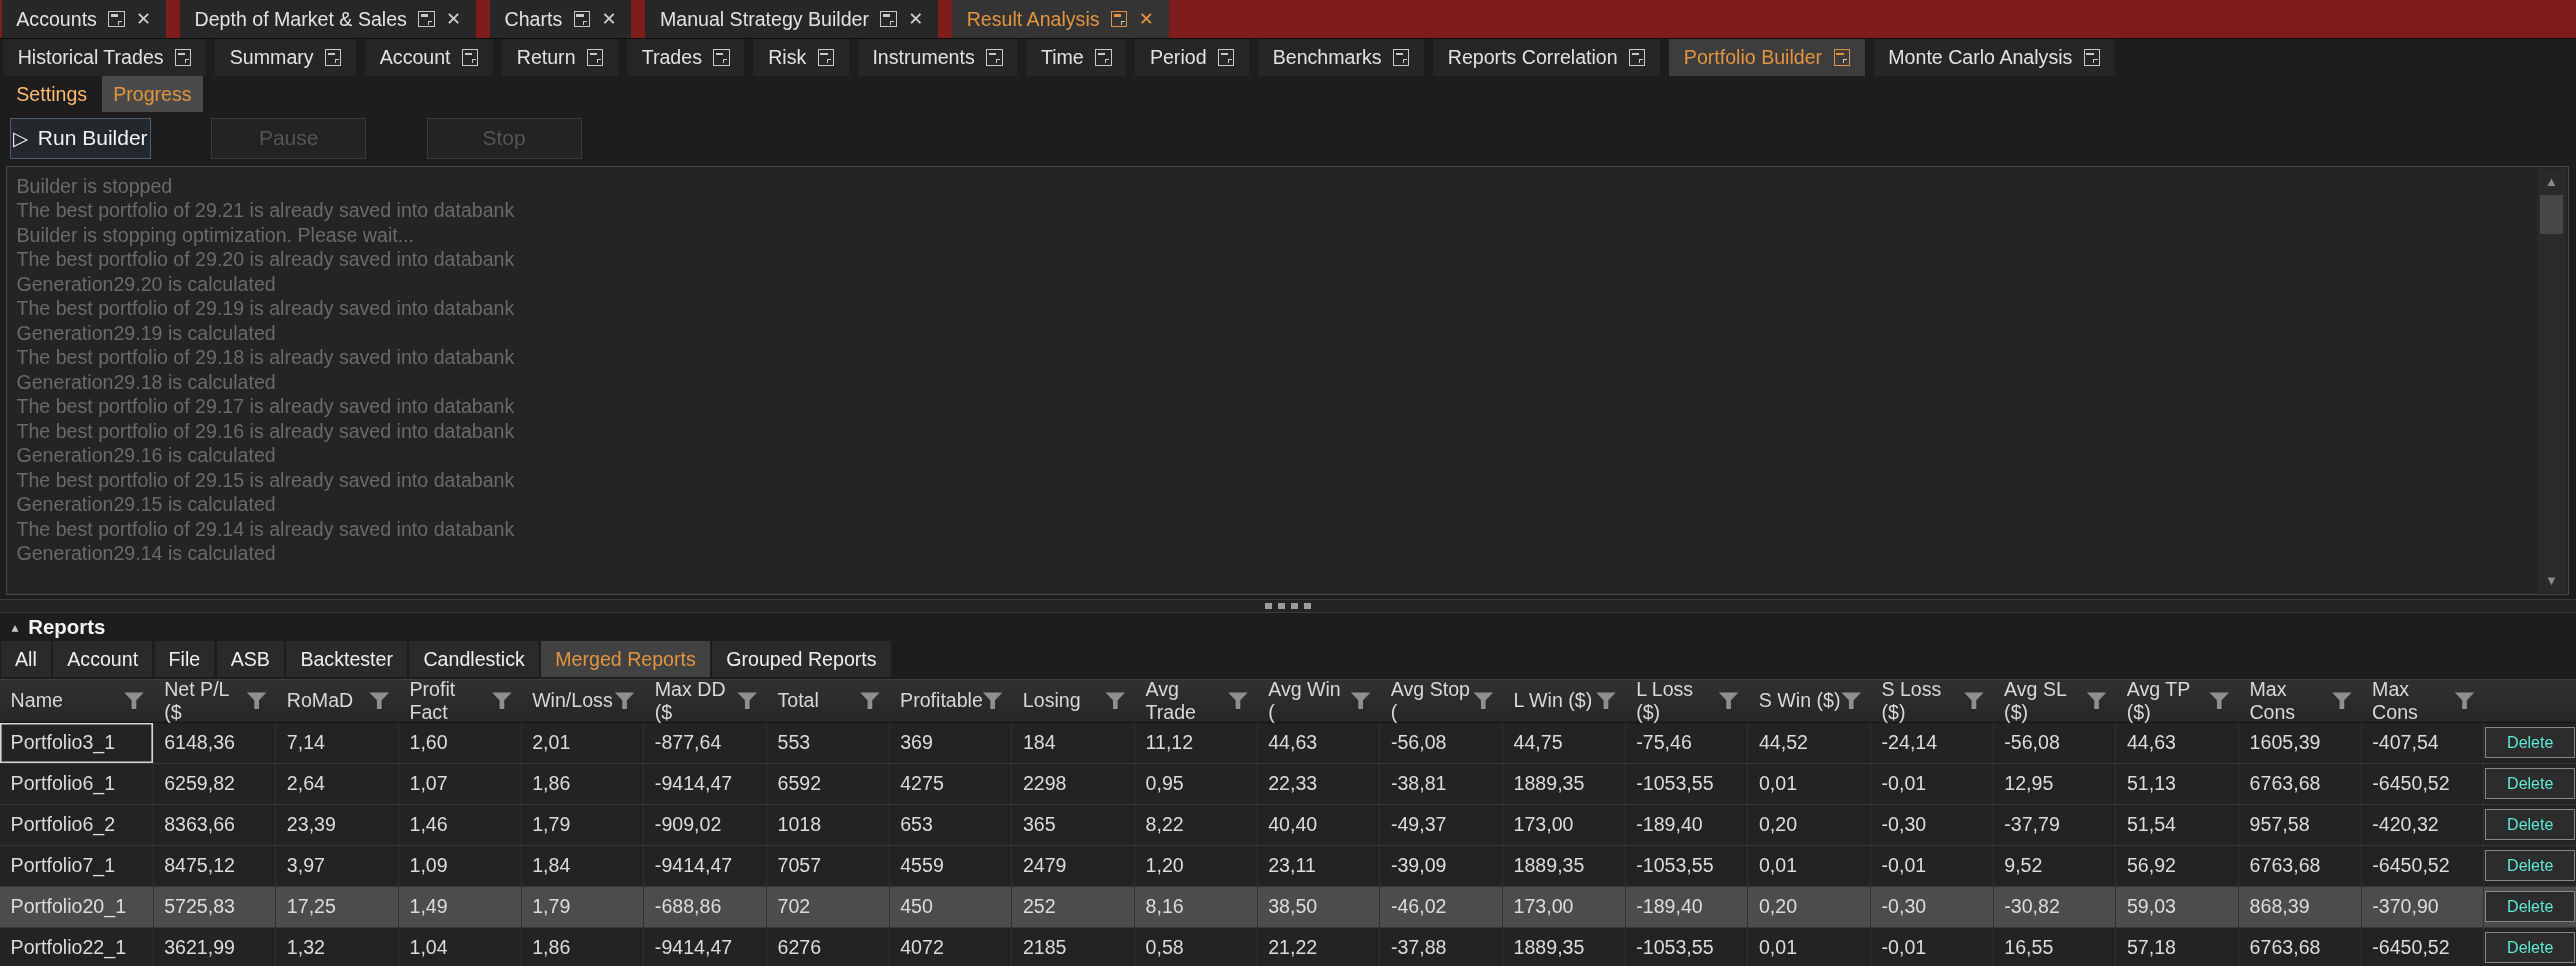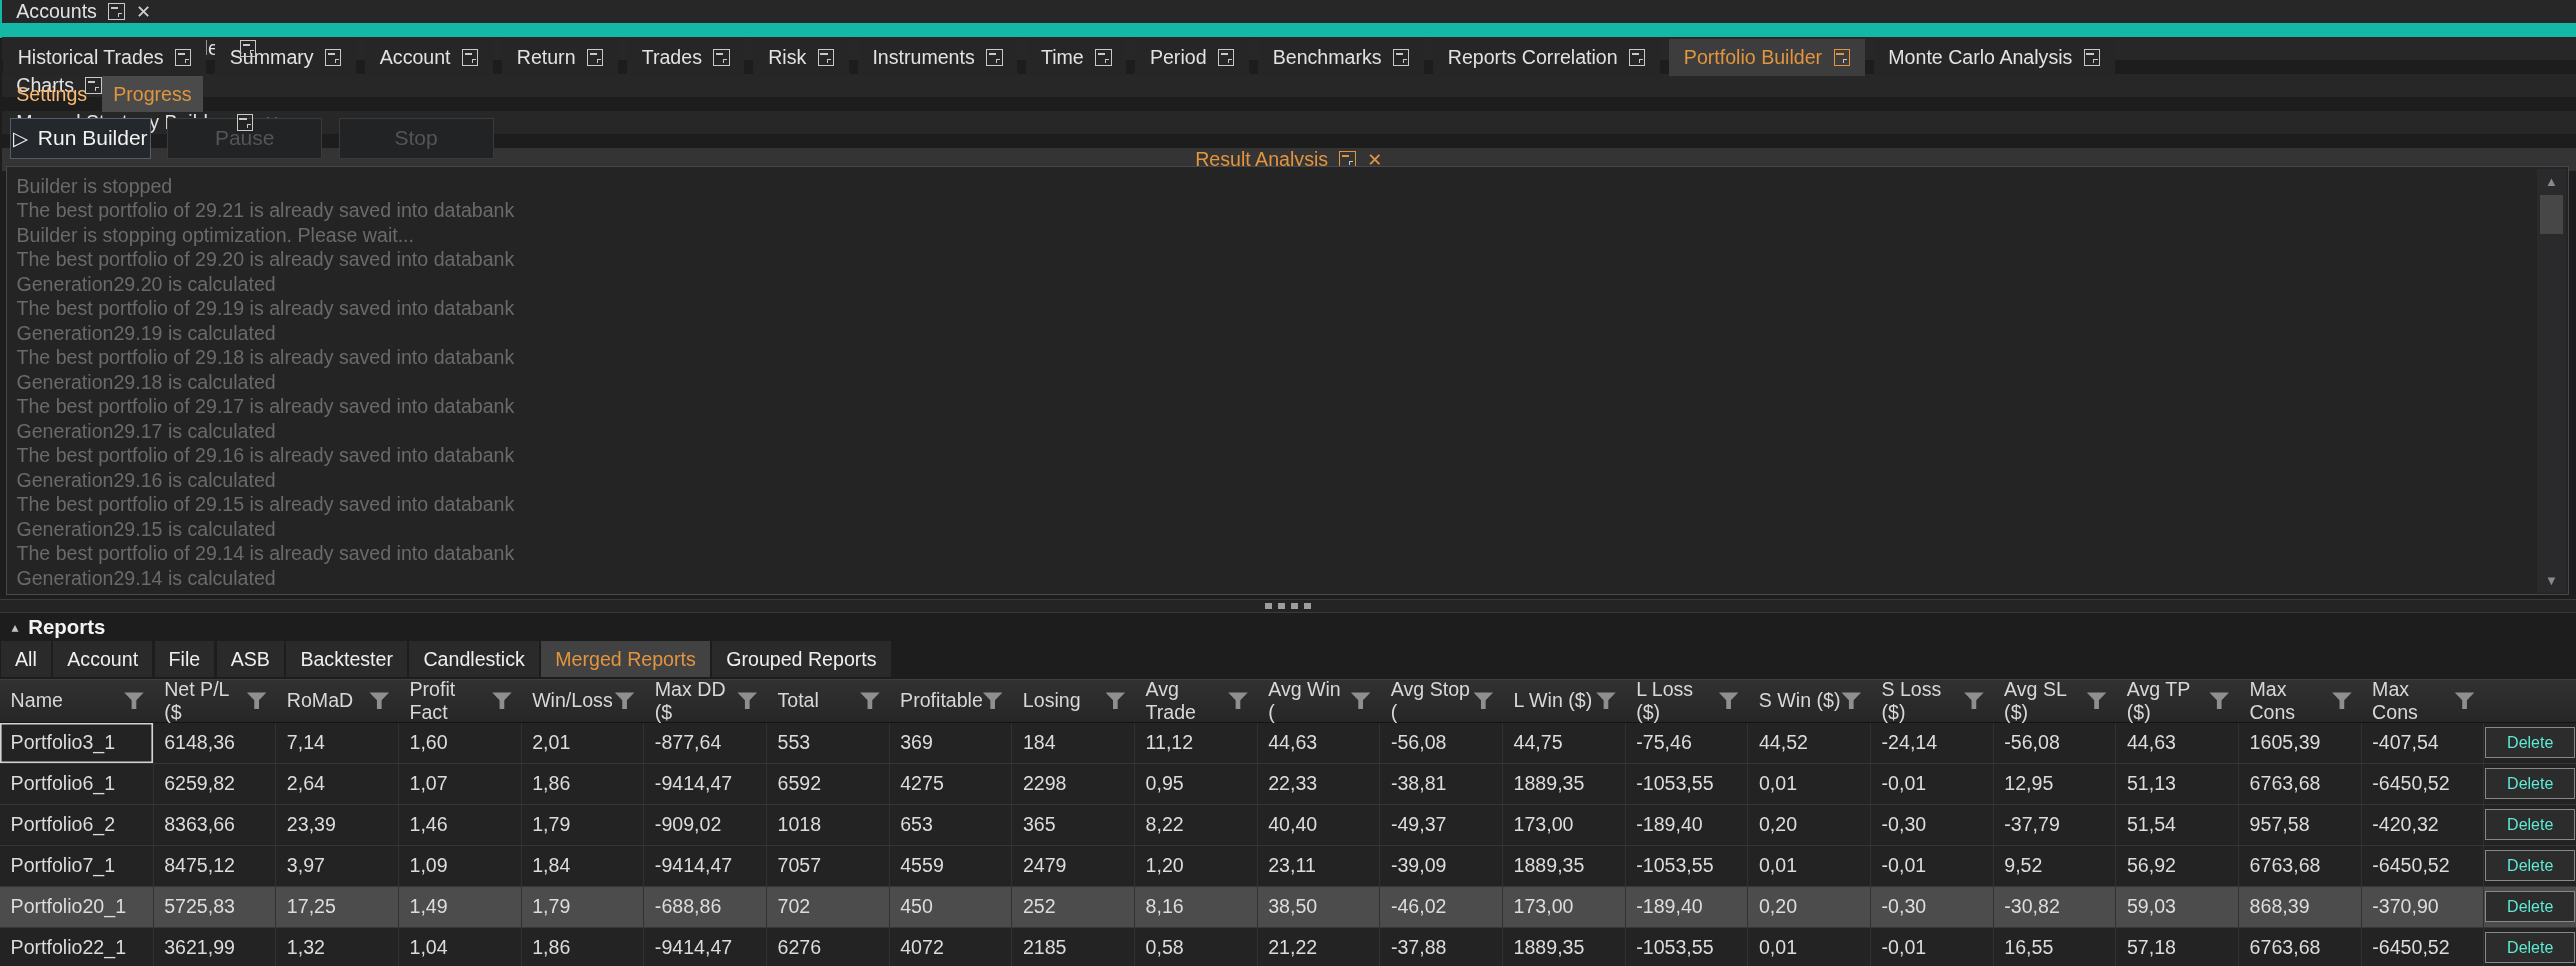--- a/index.html
+++ b/index.html
@@ -7,22 +7,22 @@
   html,body{ width:2576px; height:967px; overflow:hidden; }
   body{
     background:#1d1d1d;
     font-family:"Liberation Sans", sans-serif;
     color:#dcdcdc;
     -webkit-font-smoothing:antialiased;
   }
 
   
   .doc-tabbar{
-    height:38px; background:#14b8a6; display:flex; align-items:stretch;
-    gap:14px; padding-left:1.6px;flex-direction:column;
+    height:38px; background:#7f1d1d; display:flex; align-items:stretch;
+    gap:14px; padding-left:1.6px;
   }
   .tab{
     display:flex; align-items:center; gap:11.4px; padding:0 14.7px;
     background:#272727; color:#e2e2e2; font-size:19.6px; white-space:nowrap;
   }
   .tab.active{ background:#343434; color:var(--accent);justify-content:center; }
   .tab.active .popout{ border-color:var(--accent); }
   .tab.active .popout i{ background:var(--accent); }
   .tab.active .close{ color:var(--accent); }
 
@@ -46,21 +46,21 @@
   .sub-tab.active{ background:#4a4a4a; color:var(--accent); }
 
   
   .toolbar{ height:51px; display:flex; gap:16.4px; padding:5.7px 0 0 9.8px; }
   .btn{
     height:41px; display:flex; align-items:center; justify-content:center; gap:9.8px;
     font-size:21px; font-family:"Liberation Sans",sans-serif;
     background:#24282c; border:0.8px solid #515d68; color:#f2f2f2;
   }
   .btn-run{ width:141px; }
-  .btn-dis{ width:155px; background:#222325; border-color:#3a3a3a; color:#555555; }
+  .btn-dis{ width:155px; background:#222325; border-color:#3a3a3a; color:#555555;margin-left:44px; }
   .run-glyph{ font-size:19.6px; }
 
   
   .log-panel{
     position:relative; margin:3.3px 7.4px 0 5.7px; height:429px;
     background:#242424; border:0.8px solid #47474d; padding:6.5px 41px 0 9.8px;
     overflow:hidden;
   }
   .log-line{ font-size:19.6px; line-height:24.5px; color:#6a6a6a; white-space:nowrap; }
 
@@ -312,21 +312,20 @@
       <div class="log-line">The best portfolio of 29.19 is already saved into databank</div>
 
       <div class="log-line">Generation29.19 is calculated</div>
 
       <div class="log-line">The best portfolio of 29.18 is already saved into databank</div>
 
       <div class="log-line">Generation29.18 is calculated</div>
 
       <div class="log-line">The best portfolio of 29.17 is already saved into databank</div>
 
-      <div class="log-line">Generation29.17 is calculated</div>
 
       <div class="log-line">The best portfolio of 29.16 is already saved into databank</div>
 
       <div class="log-line">Generation29.16 is calculated</div>
 
       <div class="log-line">The best portfolio of 29.15 is already saved into databank</div>
 
       <div class="log-line">Generation29.15 is calculated</div>
 
       <div class="log-line">The best portfolio of 29.14 is already saved into databank</div>

